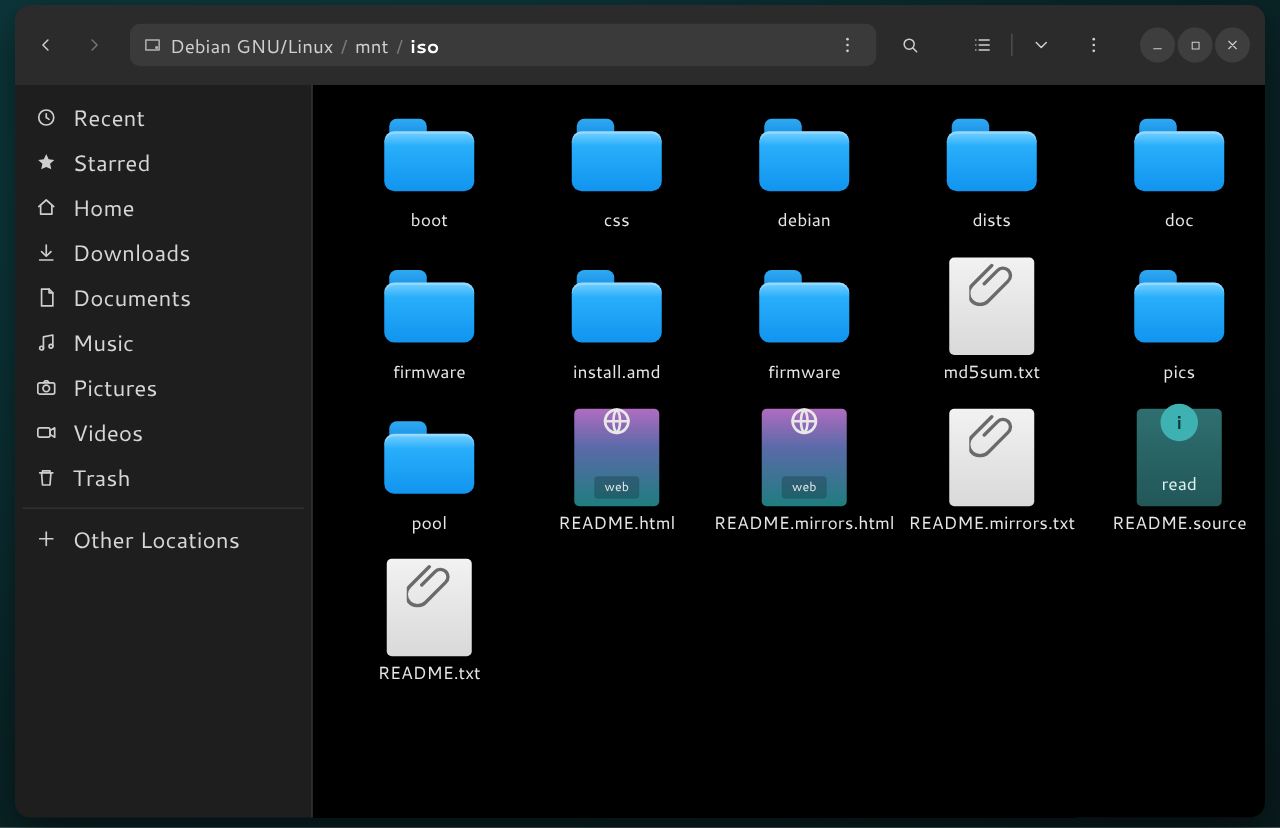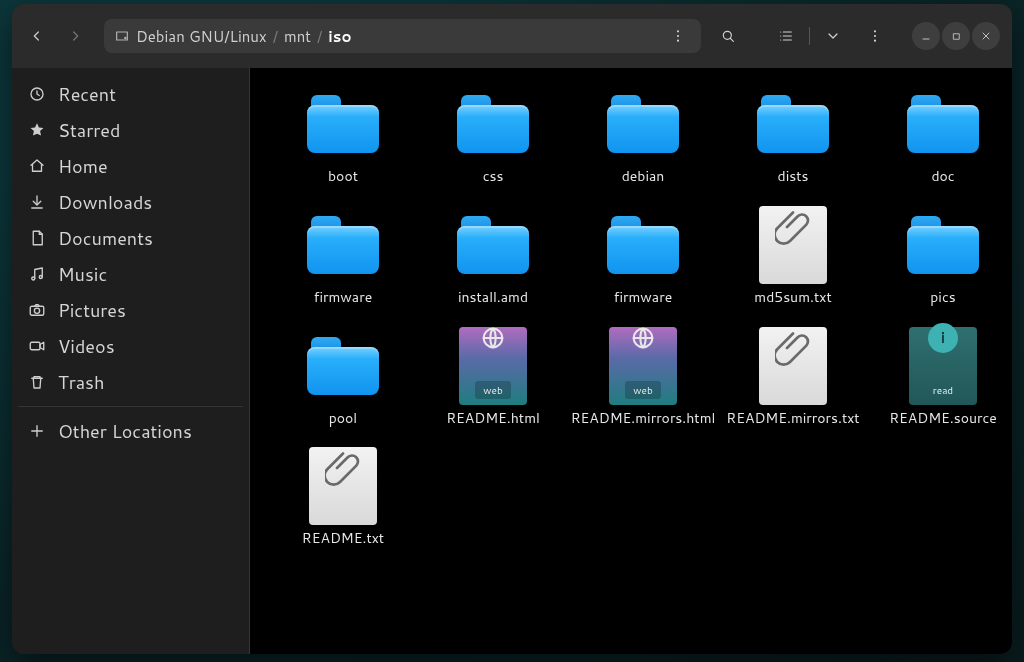--- a/index.html
+++ b/index.html
@@ -197,21 +197,21 @@
       background: linear-gradient(180deg,#2f6f70,#225758);
       color: #dff3f3;
     }
     .page.read .circle-i {
       width: 30px; height: 30px; border-radius: 50%; background: #3eb2b3;
       display: flex; align-items: center; justify-content: center;
       font-weight: 700; color: #0e3a3b; margin-top: -4px;
     }
     .page.read .tag {
       position: absolute; bottom: 6px;
-      font-size: 10px; padding: 2px 8px;
+      font-size: 14px; padding: 2px 8px;
     }
 
     
     .stk { stroke: currentColor; fill: none; stroke-width: 1.8; stroke-linecap: round; stroke-linejoin: round; }
   </style>
 </head>
 <body>
 
 <div class="window">
   <div class="titlebar">

